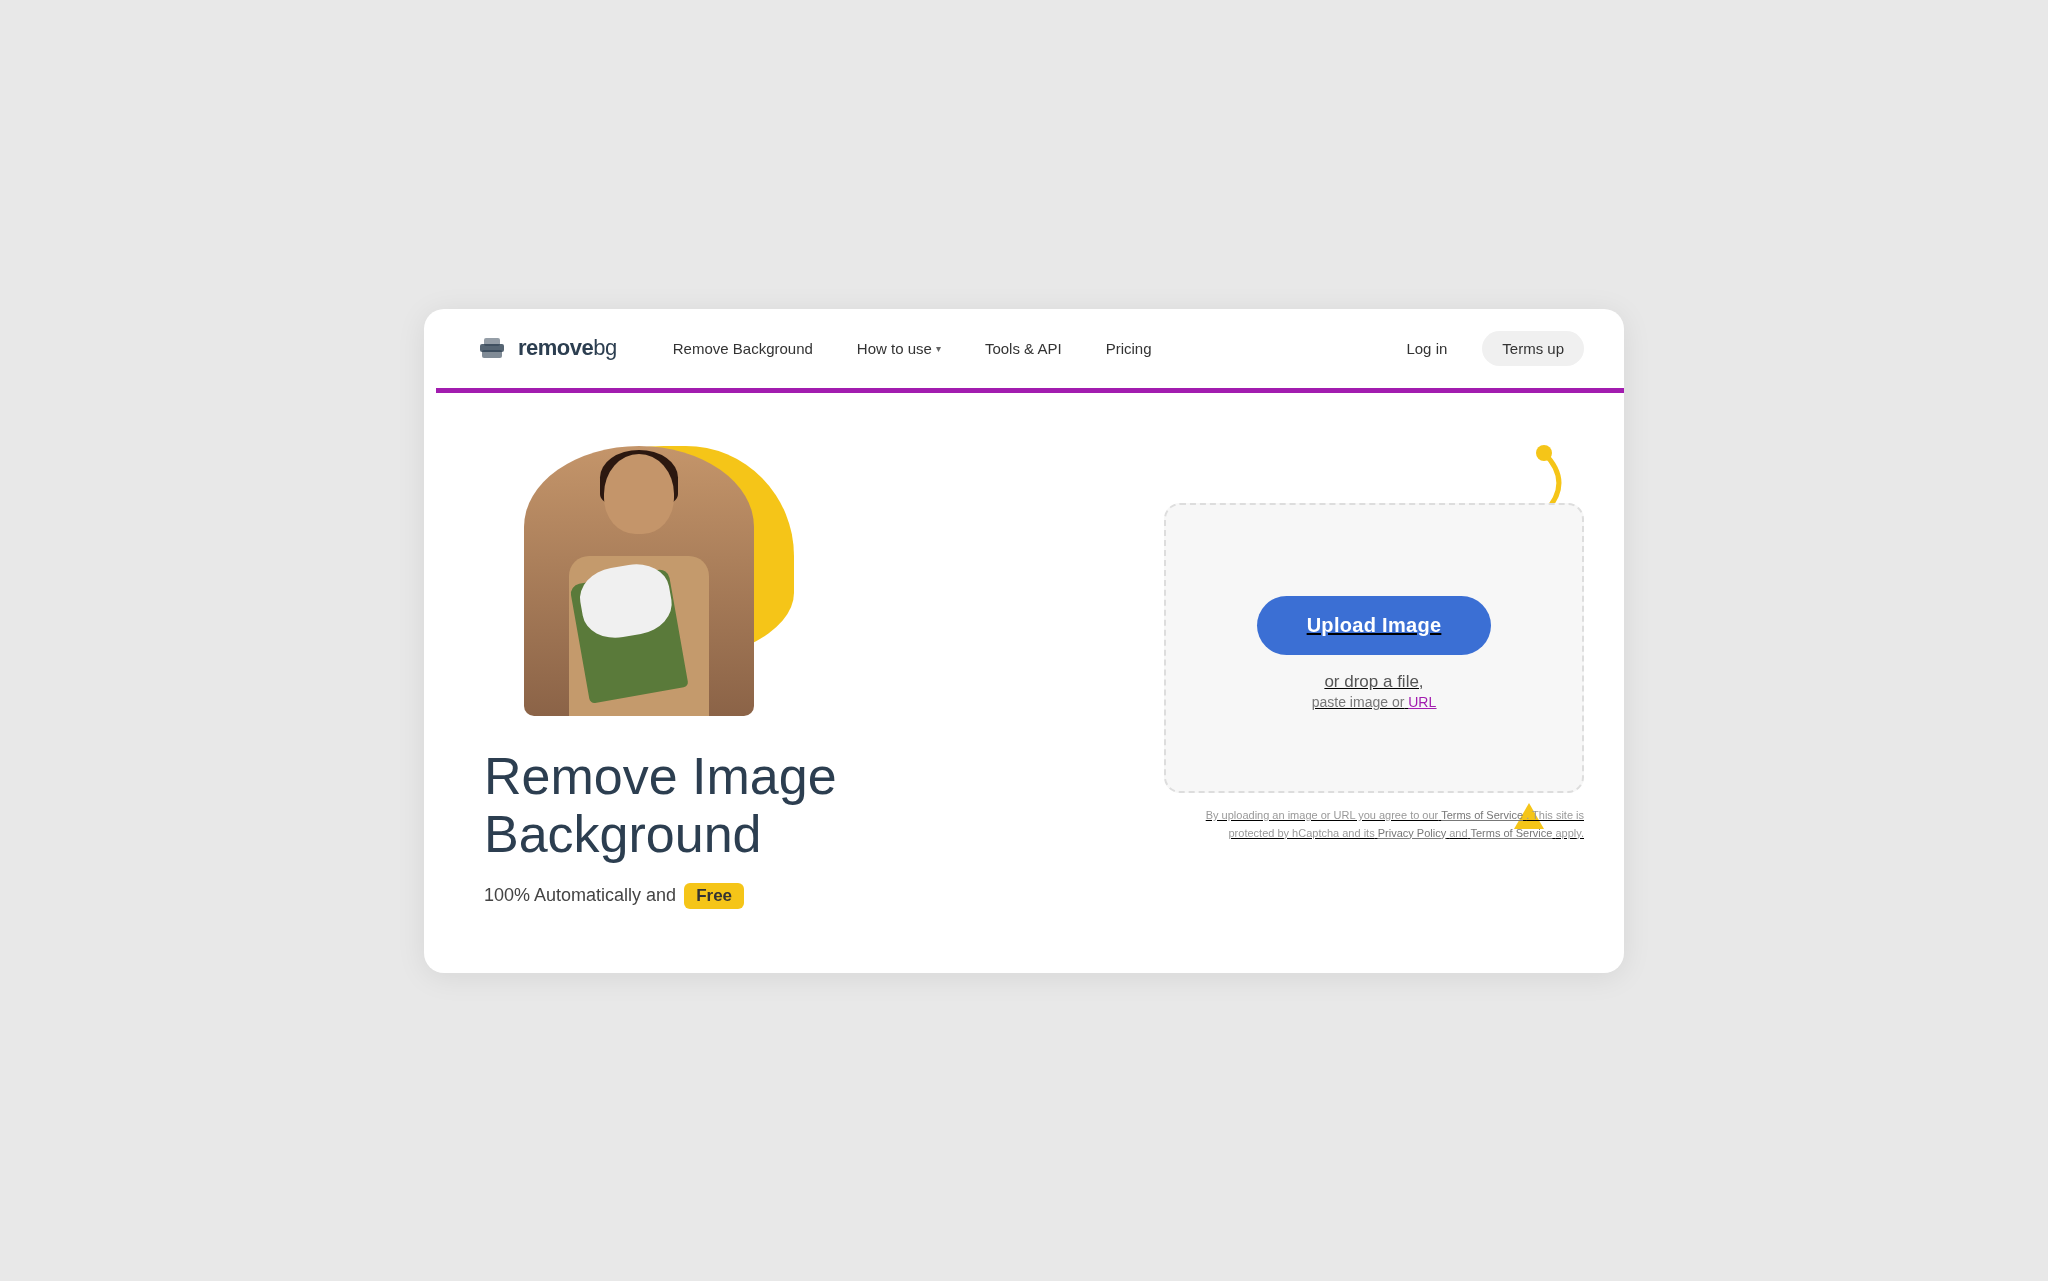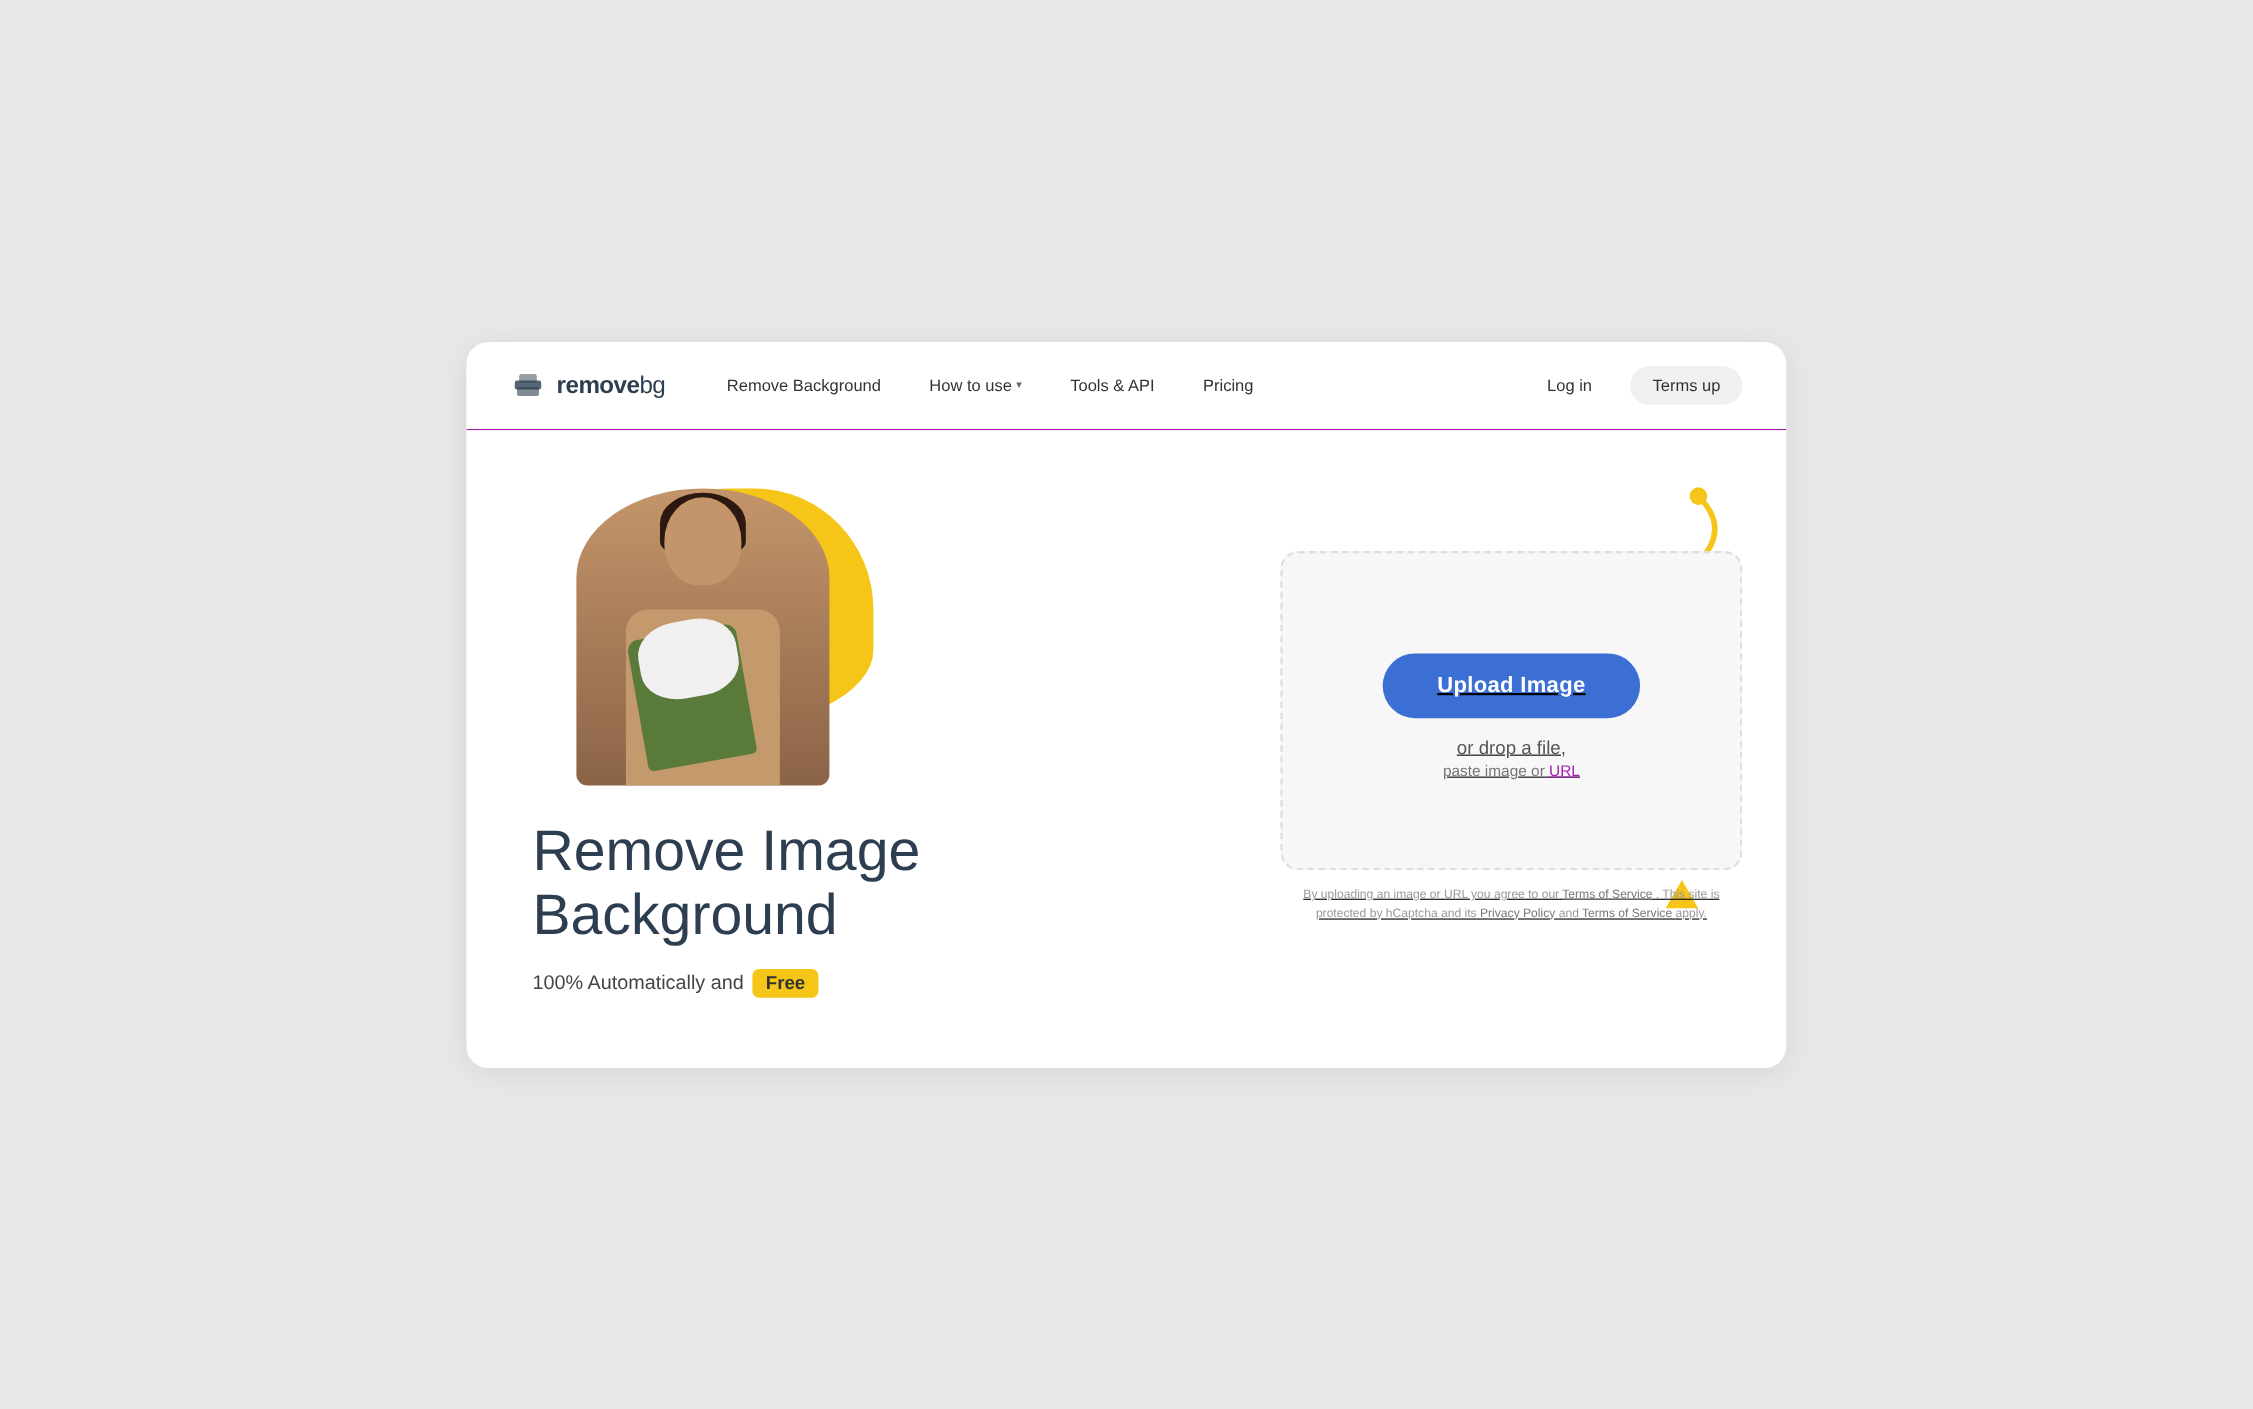--- a/index.html
+++ b/index.html
@@ -19,22 +19,23 @@
       max-width: 100%;
       box-shadow: 0 4px 30px rgba(0,0,0,0.08);
       overflow: hidden;
       position: relative;
     }
     
     .navbar {
       display: flex;
       align-items: center;
       padding: 22px 40px;
-      border-bottom: 1px solid #a21caf;
+      border-bottom: 5px solid #a21caf;
       gap: 36px;
+      margin-left: 12px;
     }
     .logo {
       display: flex;
       align-items: center;
       gap: 10px;
       text-decoration: none;
       margin-right: 8px;
     }
     .logo-icon {
       width: 32px;
@@ -303,21 +304,21 @@
       display: flex;
       align-items: center;
       justify-content: center;
       font-size: 22px;
     }
     .legal-text {
       font-size: 11px;
       color: #999;
       margin-top: 14px;
       line-height: 1.6;
-      text-align: center;
+      text-align: right;
     }
     .legal-link {
       color: #777;
       text-decoration: underline;
       cursor: pointer;
     }
 
     
     .deco-squiggle {
       position: absolute;

